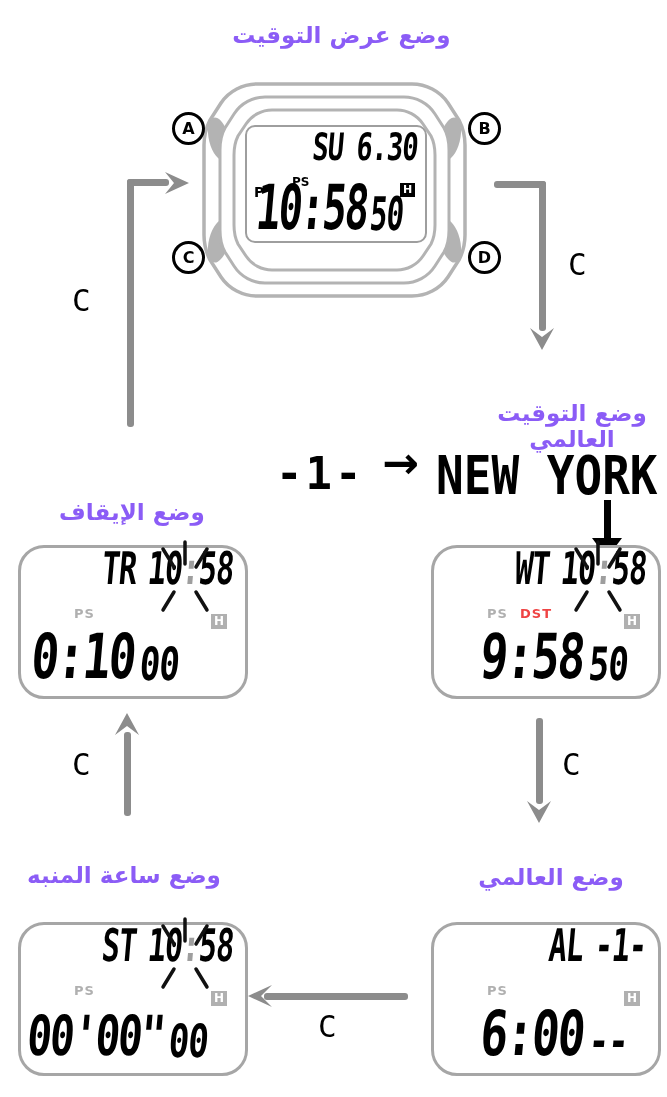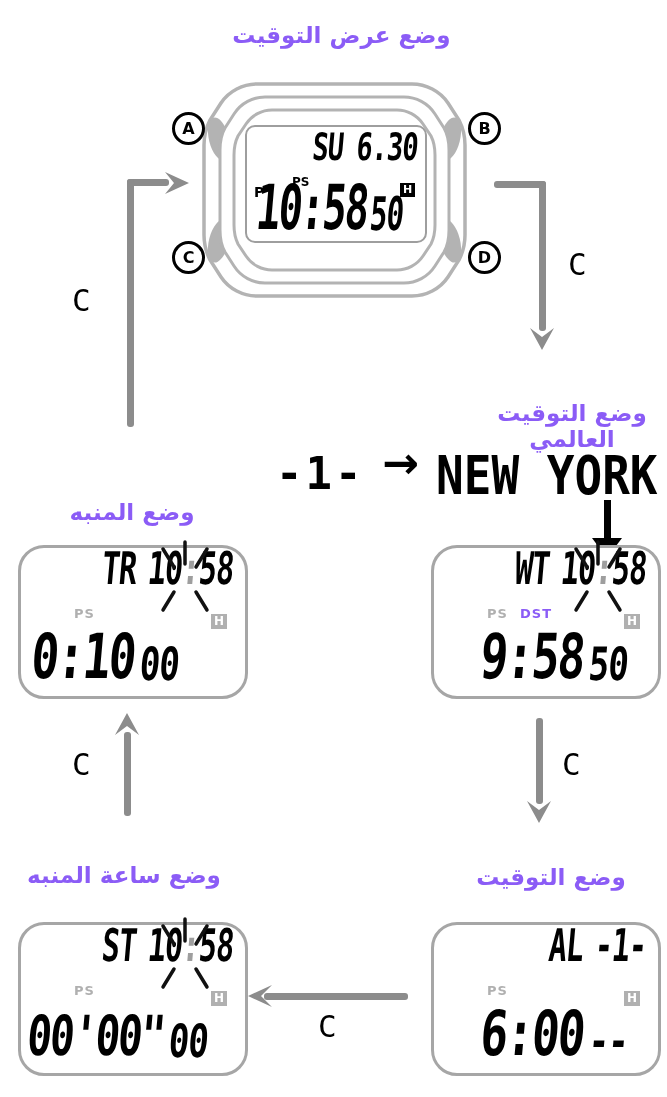--- a/index.html
+++ b/index.html
@@ -36,21 +36,21 @@
           background:#fff; font-weight:bold; font-size:16px; display:flex;
           align-items:center; justify-content:center; }
 
   
   .mode-box { position:absolute; width:224px; height:148px; background:#fff;
               border:3px solid #a6a6a6; border-radius:26px; }
   .b-r1 { position:absolute; top:13px; right:14px; display:flex; gap:12px; align-items:flex-end; }
   .b-ps { position:absolute; left:53px; top:58px; font-weight:bold; font-size:13px;
           color:#b0b0b0; letter-spacing:1px; }
   .b-dst{ position:absolute; left:86px; top:58px; font-weight:bold; font-size:13px;
-          color:#8b5cf6; letter-spacing:1px; }
+          color:#ef4444; letter-spacing:1px; }
   .b-h  { position:absolute; right:18px; top:66px; width:16px; height:15px; background:#b0b0b0;
           color:#fff; font-weight:bold; font-size:12px; line-height:15px; text-align:center; }
   .b-main { position:absolute; bottom:9px; display:flex; gap:6px; align-items:flex-end; }
   .rays { position:absolute; left:138px; top:-14px; width:52px; height:92px; overflow:visible; }
 
   
   .ash { position:absolute; background:#8c8c8c; border-radius:3px; }
   .ahead { position:absolute; overflow:visible; }
   .clabel { position:absolute; font-family:"DejaVu Sans Mono", monospace;
             font-size:31px; color:#000; }
@@ -172,21 +172,21 @@
   </svg>
   <span class="b-ps">PS</span>
   <span class="b-dst">DST</span>
   <span class="b-h">H</span>
   <div class="b-main" style="left:44px;">
     <span class="seg main">9:58</span>
     <span class="seg sub">50</span>
   </div>
 </div>
 
-<div class="ar-title" style="left:0px; top:499px; width:248px;">وضع المنبه</div>
+<div class="ar-title" style="left:0px; top:499px; width:248px;">وضع الإيقاف</div>
 
 <div class="mode-box" style="left:18px; top:545px;">
   <div class="b-r1">
     <span class="seg r1">TR</span>
     <span class="seg r1"><span>10</span><span class="gray-colon">:</span><span>58</span></span>
   </div>
   <svg class="rays" viewBox="0 0 52 92">
     <g stroke="#111" stroke-width="3.5" stroke-linecap="round">
       <line x1="26" y1="30" x2="26" y2="8"></line>
         <line x1="15" y1="33" x2="4" y2="15"></line>
@@ -196,21 +196,21 @@
     </g>
   </svg>
   <span class="b-ps">PS</span>
   <span class="b-h">H</span>
   <div class="b-main" style="left:8px;">
     <span class="seg main">0:10</span>
     <span class="seg sub">00</span>
   </div>
 </div>
 
-<div class="ar-title" style="left:431px; top:864px; width:224px;">وضع التوقيت</div>
+<div class="ar-title" style="left:431px; top:864px; width:224px;">وضع العالمي</div>
 
 <div class="mode-box" style="left:431px; top:922px;">
   <div class="b-r1">
     <span class="seg r1">AL</span>
     <span class="seg r1">-1-</span>
   </div>
   <span class="b-ps">PS</span>
   <span class="b-h">H</span>
   <div class="b-main" style="left:44px;">
     <span class="seg main">6:00</span>

